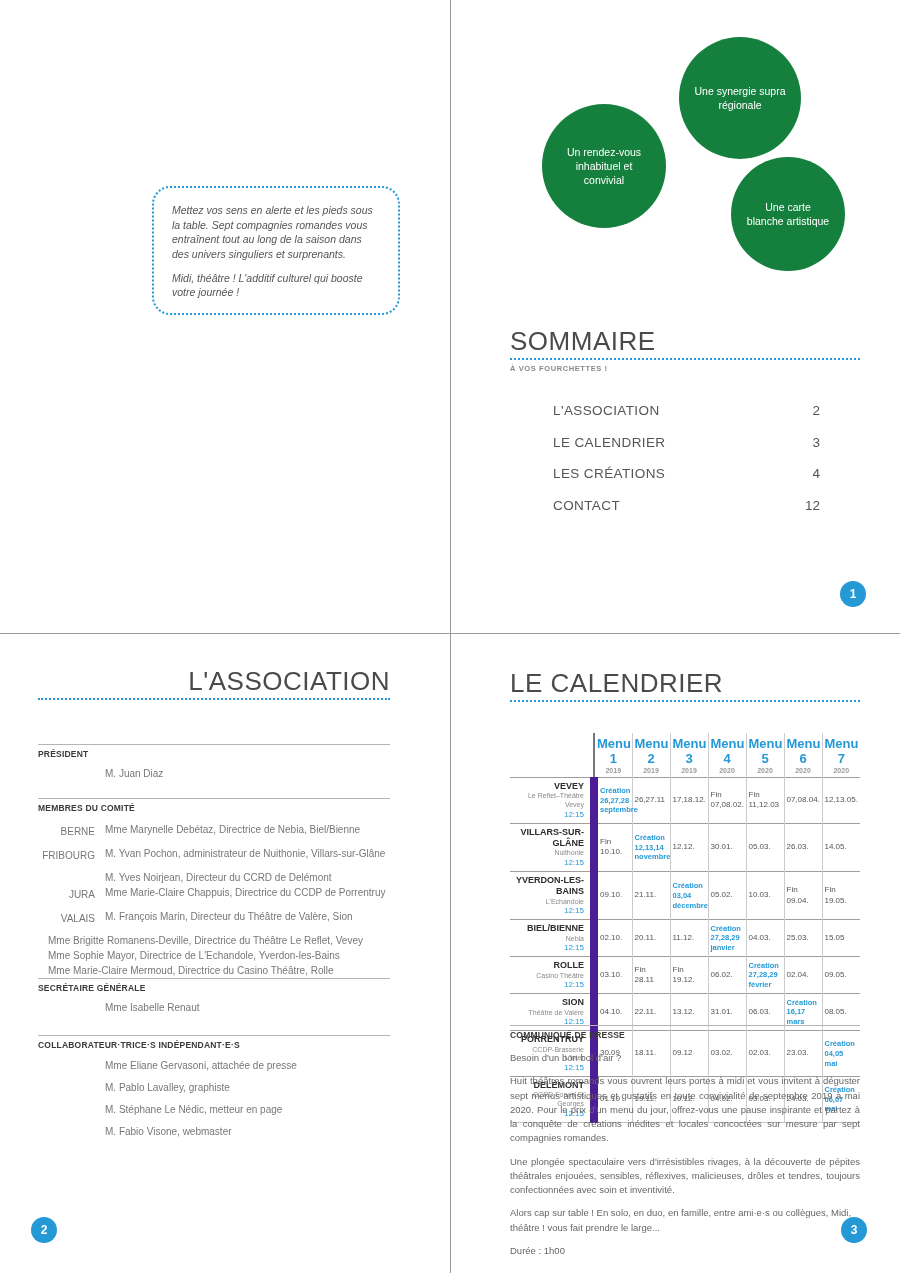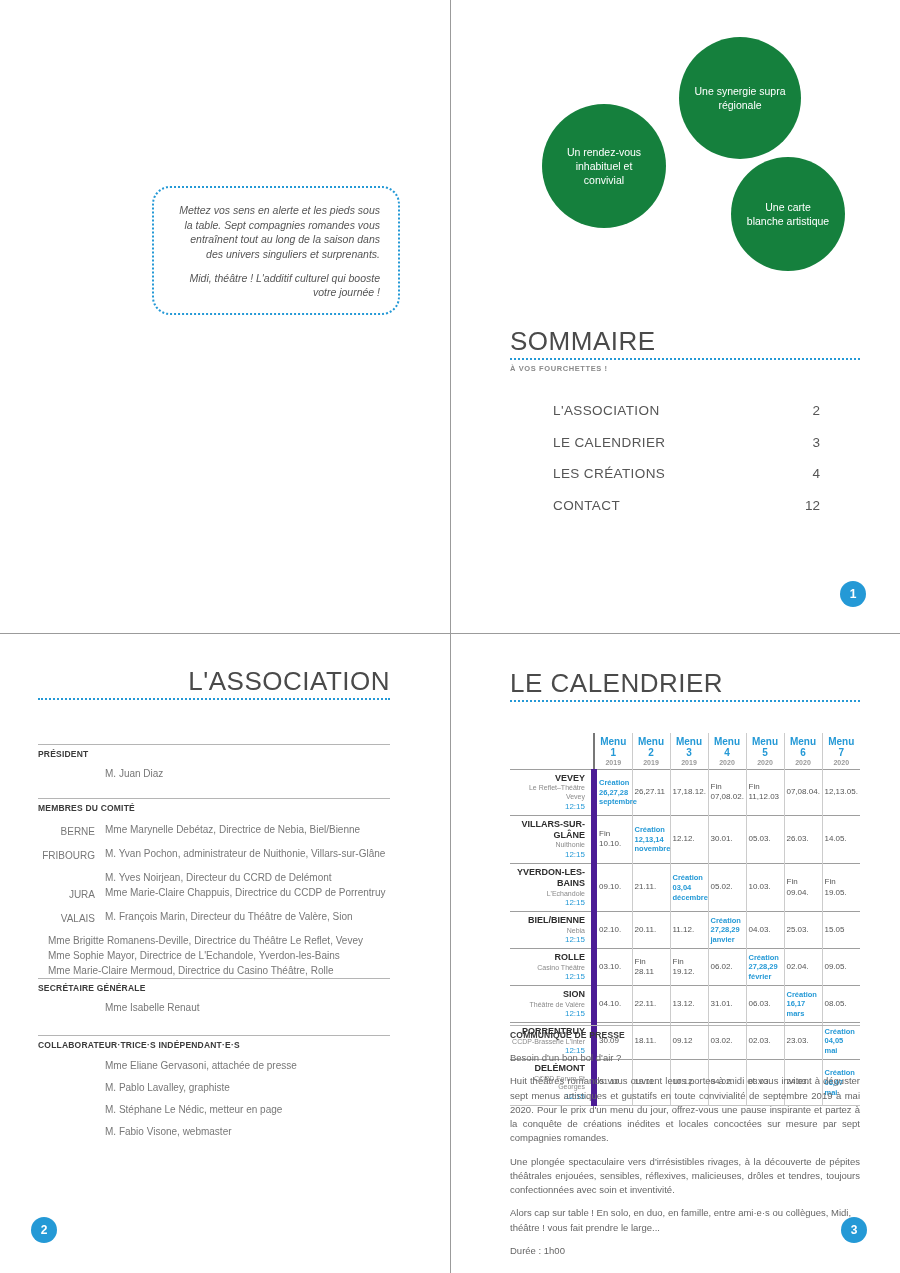--- a/index.html
+++ b/index.html
@@ -14,21 +14,21 @@
   #page-sommaire   { left:450px; top:0;   height:633px; }
   #page-association{ left:0;   top:634px; height:639px; }
   #page-calendrier { left:450px; top:634px; height:639px; }
 
   
   .quote-box {
     position:absolute; left:152px; top:186px; width:248px; min-height:117px; box-sizing:border-box;
     border:2px dotted #2499d6; border-radius:18px; padding:15px 18px 13px 18px;
   }
   .quote-box p {
-    margin:0; font-style:italic; font-size:10.5px; line-height:1.4; text-align:right; color:#555;
+    margin:0; font-style:italic; font-size:10.5px; line-height:1.4; color:#555;
   }
   .quote-box p + p { margin-top:9px; }
 
   
   .bubble {
     position:absolute; border-radius:50%; background:#15803d; color:#fff;
     display:flex; align-items:center; justify-content:center; text-align:center;
     font-size:10.5px; line-height:1.35; padding:0 15px; box-sizing:border-box;
   }
   #bubble-1 { left:229px; top:37px;  width:122px; height:122px; }
@@ -76,26 +76,26 @@
 
   
   .cal-head { position:absolute; left:60px; top:36px; width:350px; }
   .cal-table-wrap { position:absolute; left:60px; top:99px; width:350px; }
   table.cal { border-collapse:collapse; width:350px; table-layout:fixed; }
   table.cal th, table.cal td { padding:3px 2px; vertical-align:middle; }
   .cal col.c-label { width:84px; }
   .cal col.c-menu { width:38px; }
   .cal thead th { border-left:1px solid #ccc; text-align:center; }
   .cal thead th.cal-corner { border-left:none; border-right:2px solid #777; }
-  .cal .menu-label { font-size:10px; font-weight:bold; color:#2499d6; }
+  .cal .menu-label { font-size:13px; font-weight:bold; color:#2499d6; }
   .cal .menu-year { font-size:7px; color:#9a9a9a; margin-top:1px; }
   .cal tbody tr { border-top:1px solid #9e9e9e; }
   .cal tbody tr:last-child { border-bottom:1px solid #c4c4c4; }
   .cal tbody th.cal-venue {
-    border-right:6px solid #4c1d95; text-align:right; padding-right:6px; font-weight:normal; line-height:1.25;
+    border-right:8px solid #4c1d95; text-align:right; padding-right:6px; font-weight:normal; line-height:1.25;
   }
   .cal .city { font-size:9px; font-weight:bold; color:#2d2d2d; }
   .cal .venue { font-size:7px; color:#8a8a8a; }
   .cal .time { font-size:8px; color:#2499d6; }
   .cal td.cal-cell {
     border-left:1px solid #ccc; font-size:8px; color:#555;
     line-height:1.3; white-space:pre-line;
   }
   .cal td.cal-cell.hl { color:#2499d6; font-weight:bold; font-size:7.5px; }
 

